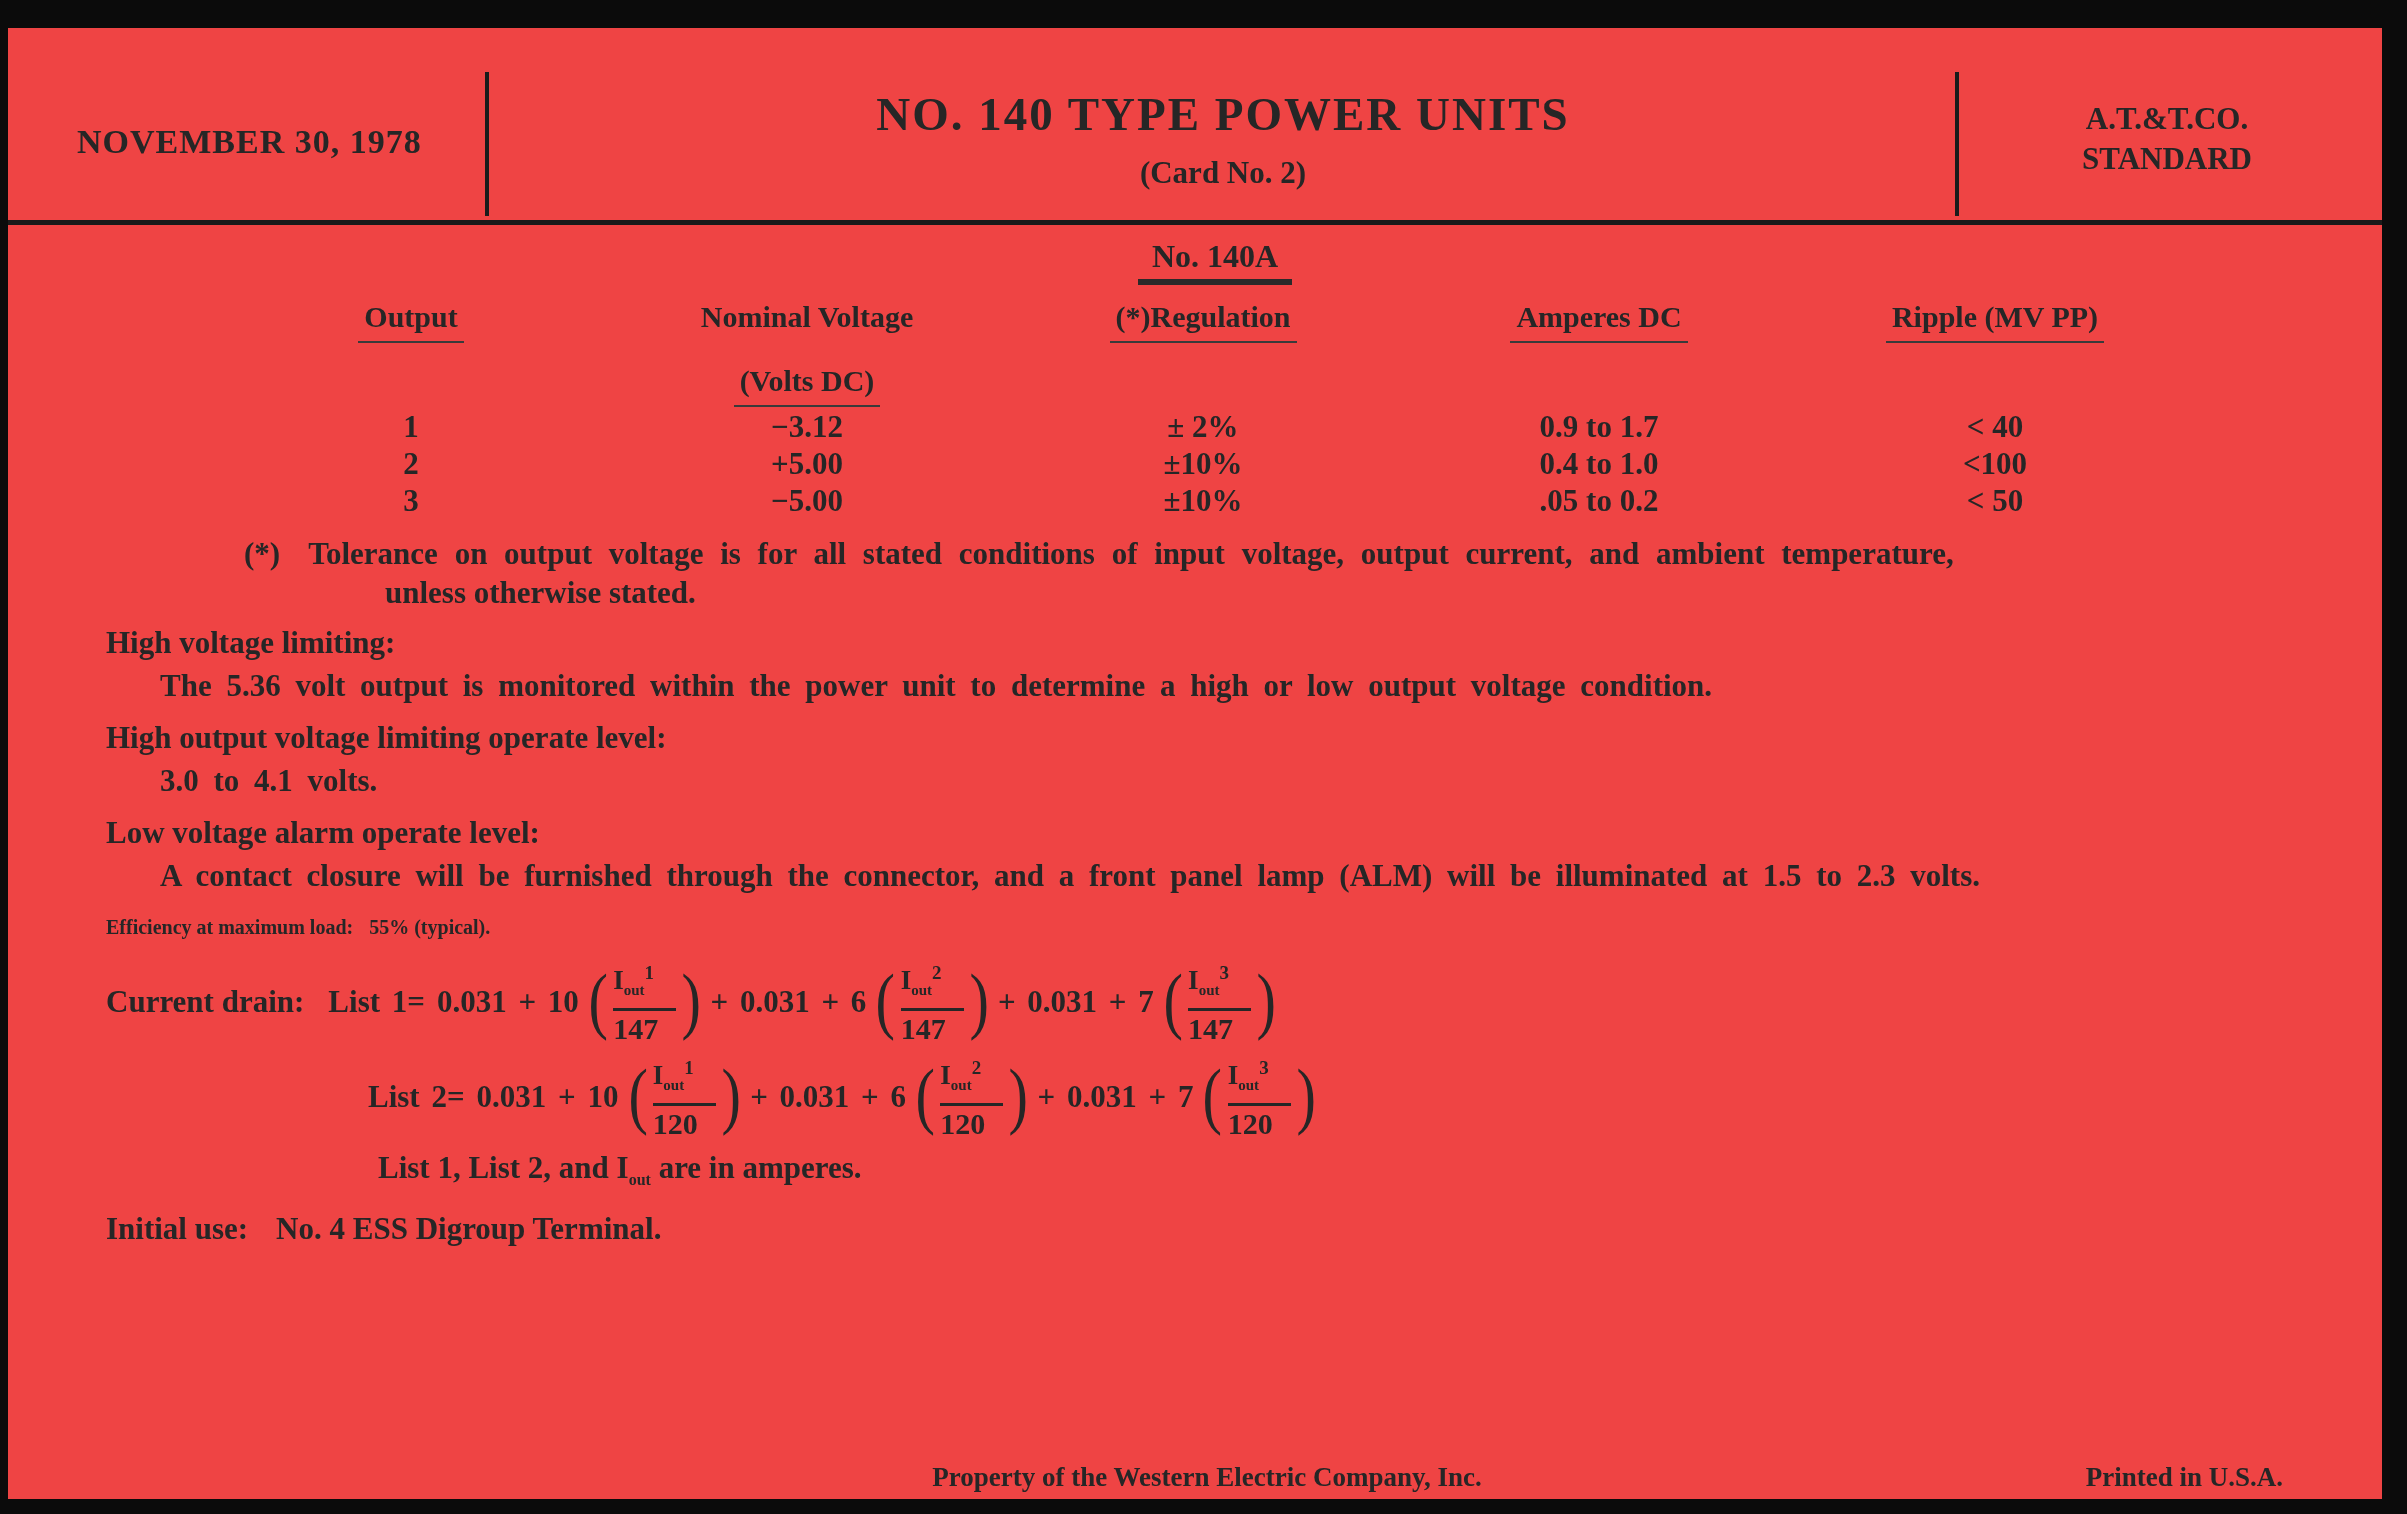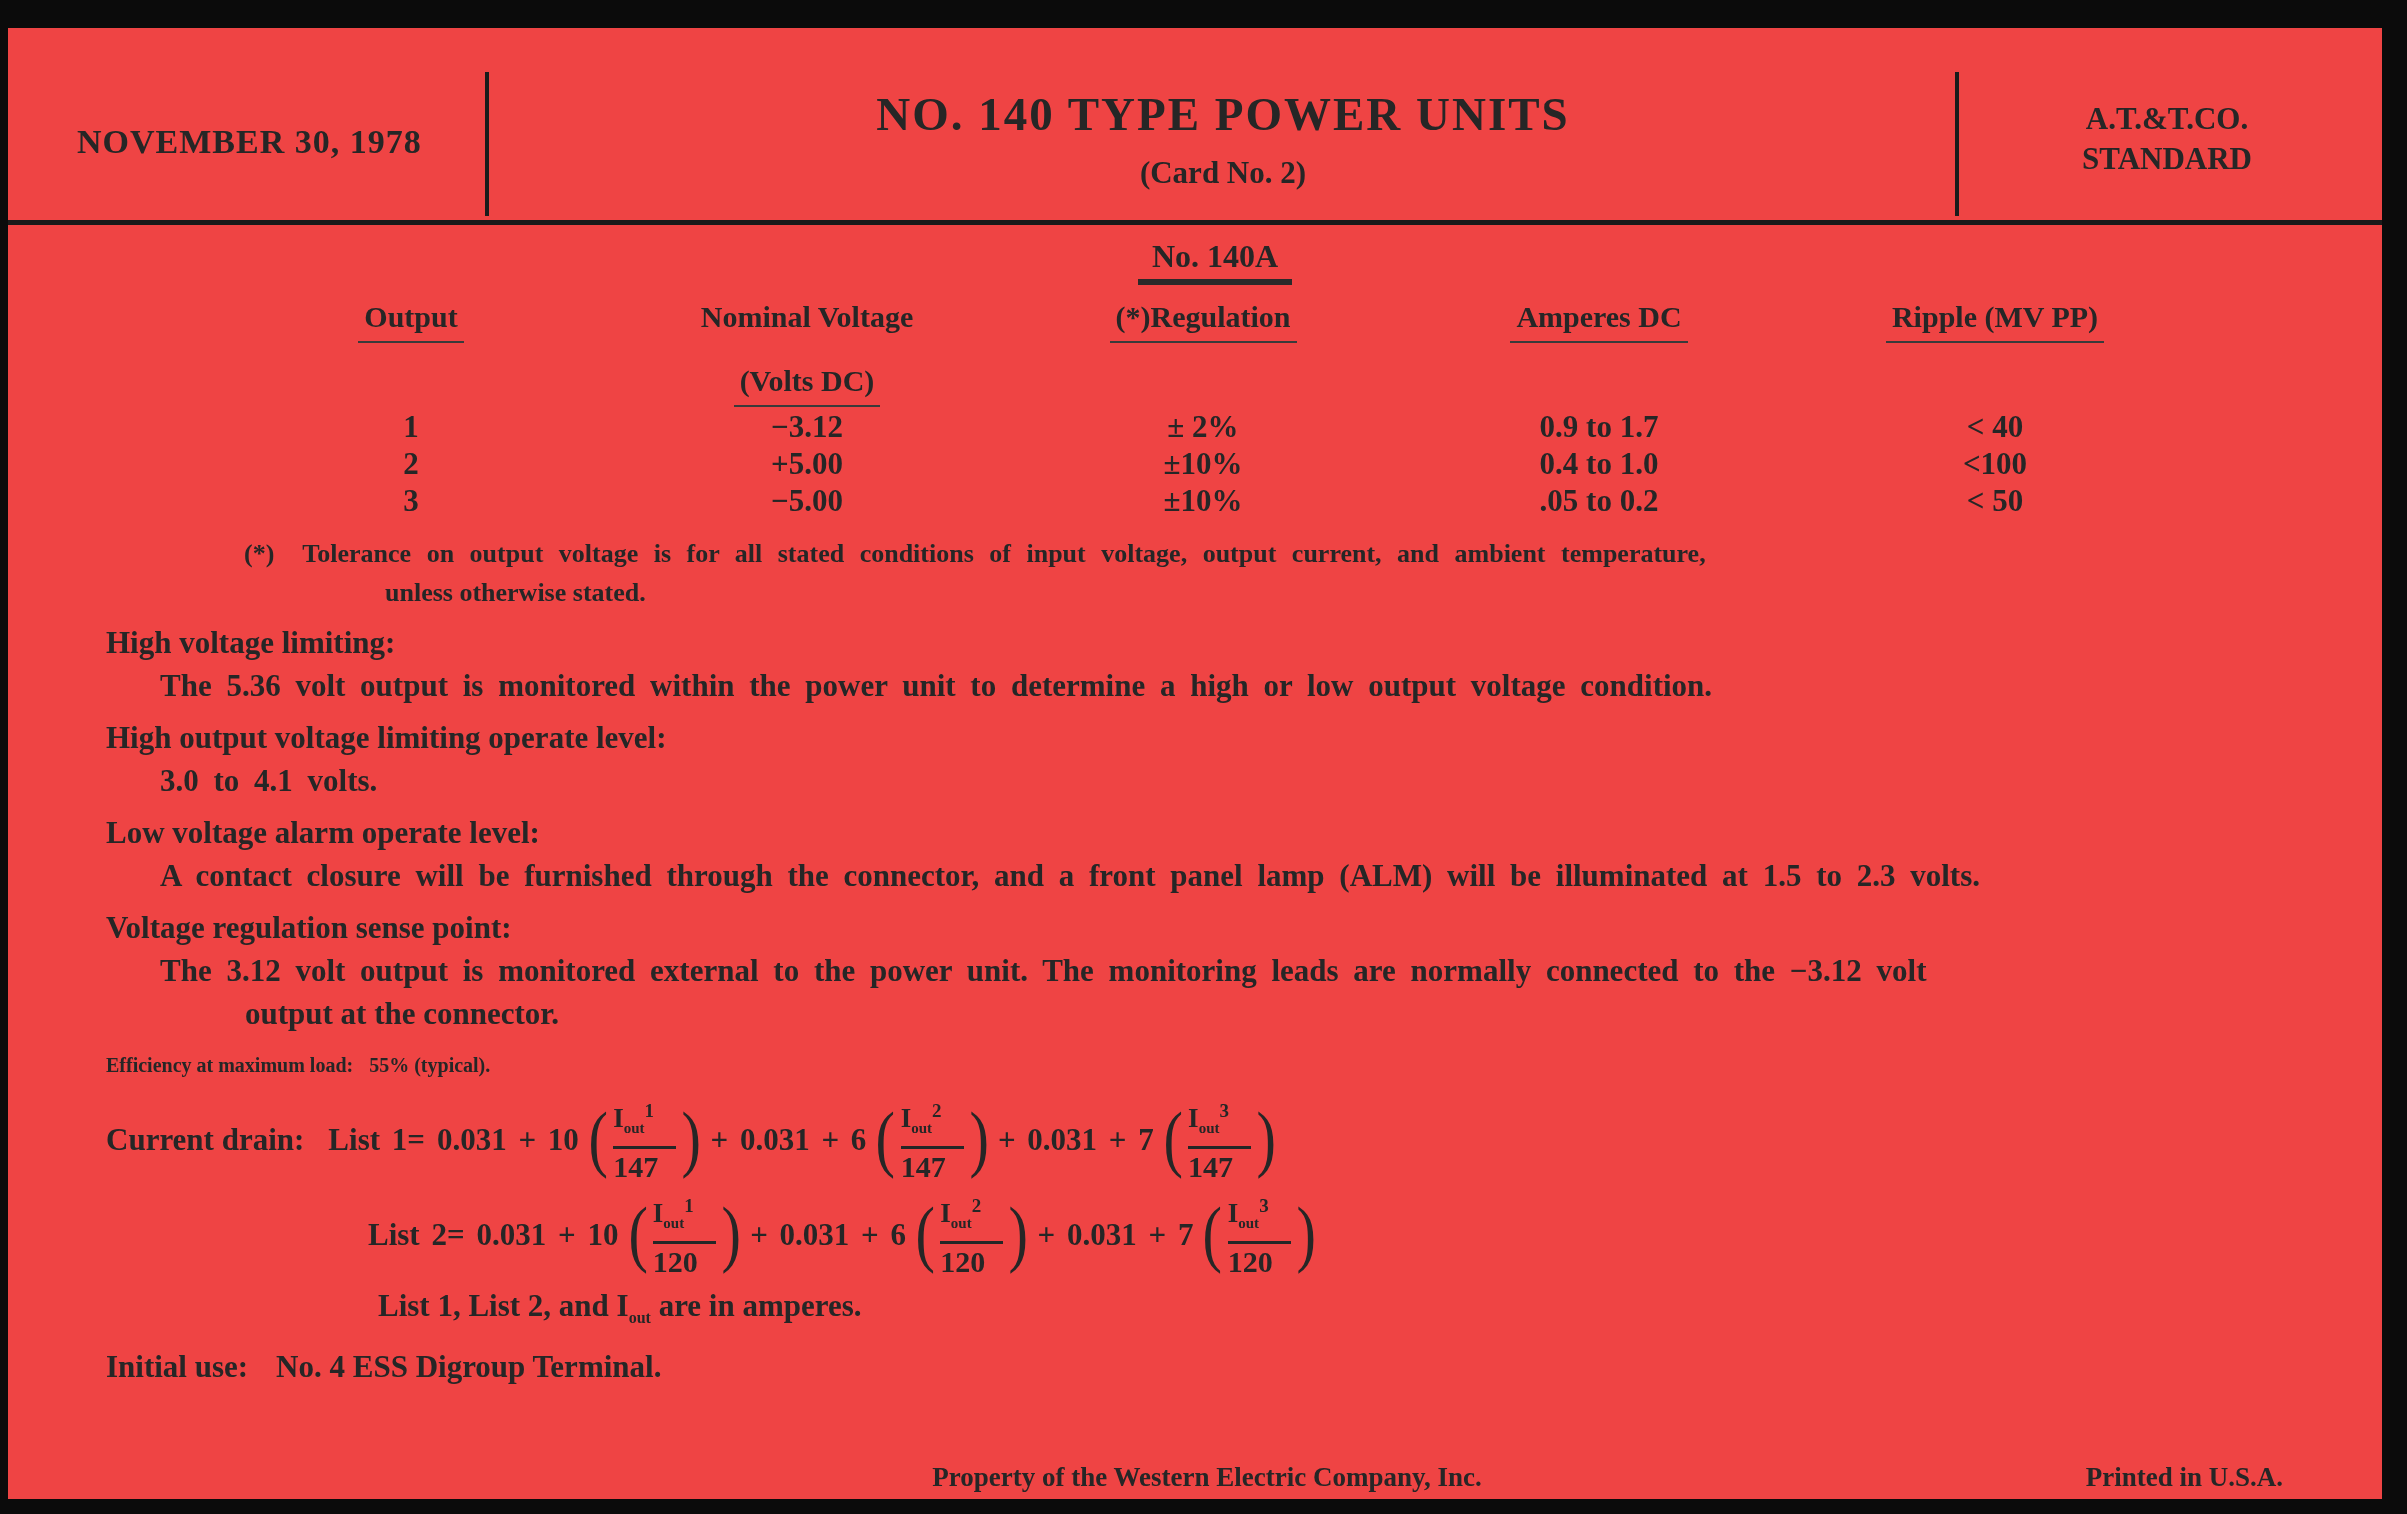--- a/index.html
+++ b/index.html
@@ -45,21 +45,21 @@
   }
 
   .spec-table { margin-top:14px; padding-left:205px; font-weight:bold; }
   .t-headrow, .t-row { display:grid; grid-template-columns:396px 396px 396px 396px 396px; }
   .t-head { text-align:center; font-size:30px; display:flex; flex-direction:column; justify-content:flex-start; align-items:center; line-height:36px;gap:28px; }
   .t-head .ul { display:inline-block; border-bottom:2px solid #3a3a3a; padding:0 6px 6px 6px; }
   .t-head .ul2line { display:inline-block; border-bottom:2px solid #3a3a3a; padding:0 6px 6px 6px; }
   .t-row { font-size:31px; line-height:35px; margin-top:2px; }
   .t-cell { text-align:center; }
 
-  .footnote { margin-top:16px; padding-left:236px; font-size:26px; font-weight:bold; line-height:39px; white-space:nowrap; }
+  .footnote { margin-top:16px; padding-left:236px; font-size:31px; font-weight:bold; line-height:39px; white-space:nowrap; }
   .fn-line1 { word-spacing:9px; }
   .fn-marker { display:inline-block; margin-right:28px; word-spacing:normal; }
   .fn-line2 { padding-left:141px; word-spacing:normal; }
 
   .sec { margin-top:9px; font-weight:bold; }
   .sec-h { padding-left:98px; font-size:31px; line-height:43px; white-space:nowrap; }
   .sec-b { padding-left:152px; font-size:31px; line-height:43px; word-spacing:7px; white-space:nowrap; }
   .sec-b2 { padding-left:237px; font-size:31px; line-height:43px; white-space:nowrap; }
 
   .eff-line { margin-top:9px; padding-left:98px; font-size:20px; font-weight:bold; line-height:43px; }
@@ -172,25 +172,20 @@
       <div class="sec">
         <div class="sec-h">High output voltage limiting operate level:</div>
         <div class="sec-b">3.0 to 4.1 volts.</div>
       </div>
 
       <div class="sec">
         <div class="sec-h">Low voltage alarm operate level:</div>
         <div class="sec-b">A contact closure will be furnished through the connector, and a front panel lamp (ALM) will be illuminated at 1.5 to 2.3 volts.</div>
       </div>
 
-      <div class="sec">
-        <div class="sec-h">Voltage regulation sense point:</div>
-        <div class="sec-b">The 3.12 volt output is monitored external to the power unit. The monitoring leads are normally connected to the −3.12 volt</div>
-        <div class="sec-b2">output at the connector.</div>
-      </div>
 
       <div class="eff-line">
         <span>Efficiency at maximum load:</span><span class="val">55% (typical).</span>
       </div>
 
       <div class="formula-row r1">
         <span class="fx-label">Current drain:</span>
         <span class="fx-text">List 1=</span>
         <span class="fx-text">0.031 + 10</span>
         <span class="paren">(</span>

